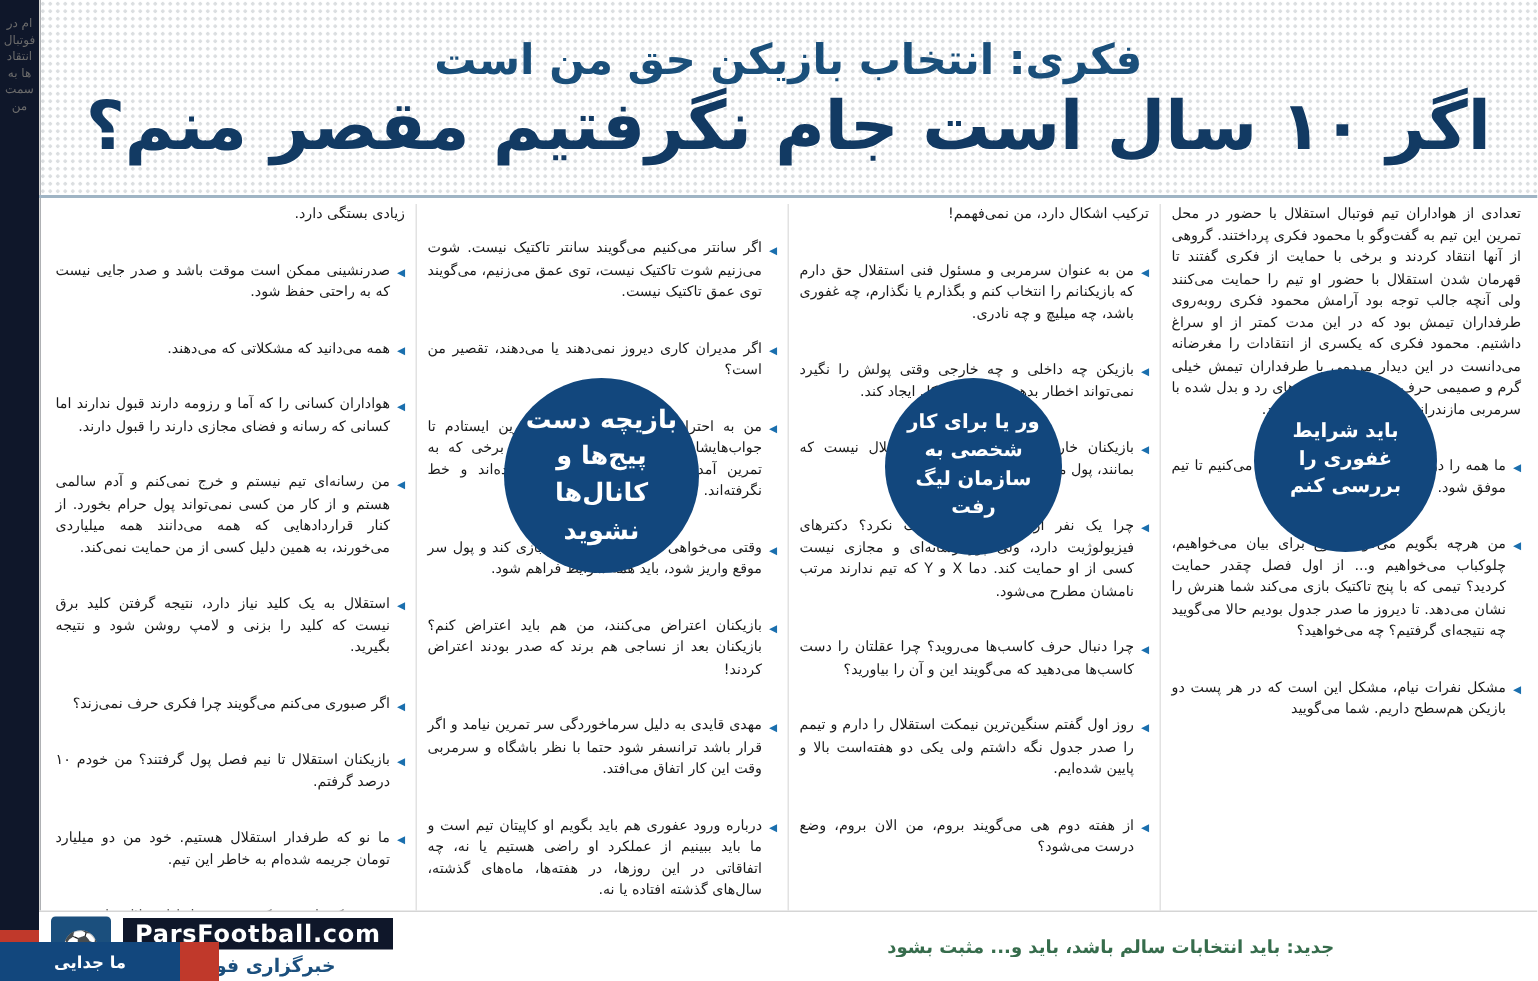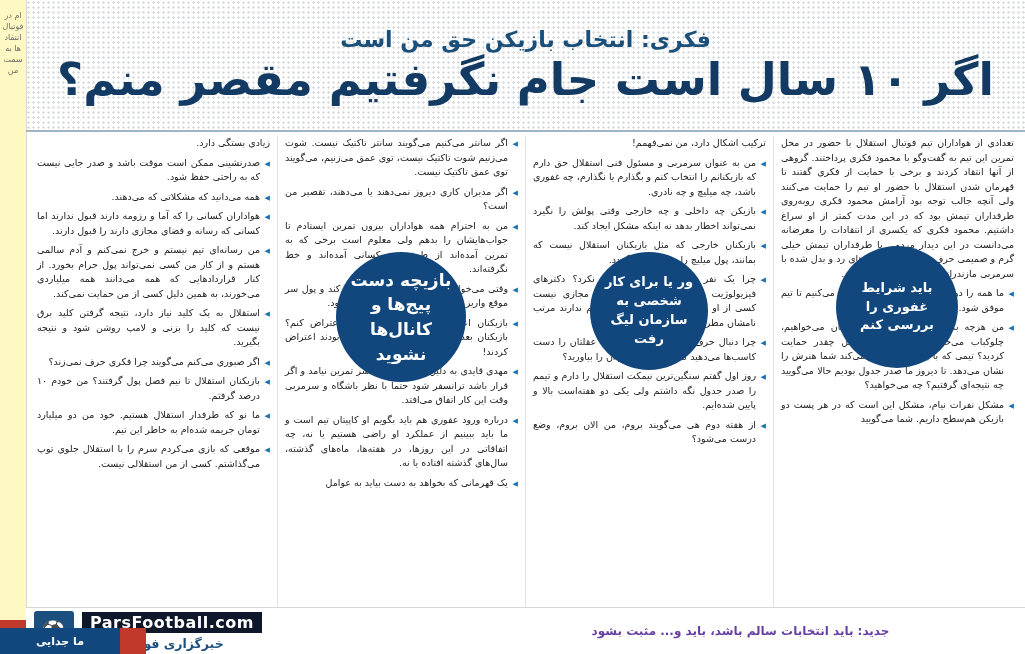--- a/index.html
+++ b/index.html
@@ -10,21 +10,21 @@
     overflow:hidden;
     position:relative;
   }
   .page{
     position:absolute;inset:0;
     background:#ffffff;
   }
   
   .edge-strip{
     position:absolute;left:0;top:0;width:26px;height:654px;
-    background:#fef9c3;
+    background:#0f172a;
     border-right:1px solid #d8d8d4;
     overflow:hidden;
   }
   .edge-strip .edge-text{
     position:absolute;top:10px;left:2px;width:22px;
     font-size:8px;line-height:11px;color:#6b6b6b;
     writing-mode:horizontal-tb;
     text-align:center;
     word-break:break-all;
   }
@@ -37,21 +37,21 @@
     position:absolute;left:26px;top:0;right:0;height:130px;
     background-image:radial-gradient(#cfd3d6 1px, transparent 1.2px);
     background-size:5px 5px;
     opacity:.75;
   }
   .headline-wrap{
     position:absolute;left:26px;top:0;right:0;height:130px;
     display:flex;flex-direction:column;align-items:center;justify-content:center;
   }
   .kicker{
-    font-size:22px;font-weight:bold;color:#1a4f7a;
+    font-size:28px;font-weight:bold;color:#1a4f7a;
     letter-spacing:0px;margin-bottom:4px;
     direction:rtl;
   }
   .headline{
     font-size:45px;font-weight:bold;color:#123a63;
     direction:rtl;line-height:1.05;
     text-shadow:0 1px 0 #ffffff;
   }
   .rule{
     position:absolute;left:26px;right:0;top:130px;height:2px;background:#9fb4c4;
@@ -73,20 +73,21 @@
     margin:0 0 5px 0;
     font-size:9.5px;
     line-height:14.5px;
     color:#1b1b1b;
     text-align:justify;
     direction:rtl;
   }
   .col p.bullet{
     padding-right:10px;
     position:relative;
+    margin-top:23px;
   }
   .col p.bullet:before{
     content:"\25C0";
     position:absolute;right:0;top:1px;
     color:#1a6fae;font-size:7px;
   }
   .col p.plain{padding-right:0;}
   
   .circle{
     position:absolute;
@@ -127,21 +128,21 @@
   }
   .brand-fa{
     color:#1b4f7d;font-size:12.5px;font-weight:bold;margin-top:3px;direction:rtl;
   }
   .brand-badge{
     width:40px;height:40px;background:#1b4f7d;border-radius:3px;
     display:flex;align-items:center;justify-content:center;color:#fff;font-size:20px;
   }
   .footer-center{
     flex:1;display:flex;align-items:center;justify-content:center;
-    color:#4c1d95;font-size:12px;font-weight:bold;direction:rtl;opacity:.85;
+    color:#14532d;font-size:12px;font-weight:bold;direction:rtl;opacity:.85;
   }
   .bottom-tab{
     position:absolute;left:0;bottom:0;width:120px;height:26px;
     background:#12477d;color:#fff;font-size:11px;font-weight:bold;
     display:flex;align-items:center;justify-content:center;direction:rtl;
   }
   .bottom-tab2{
     position:absolute;left:120px;bottom:0;width:26px;height:26px;
     background:#c0392b;
   }

